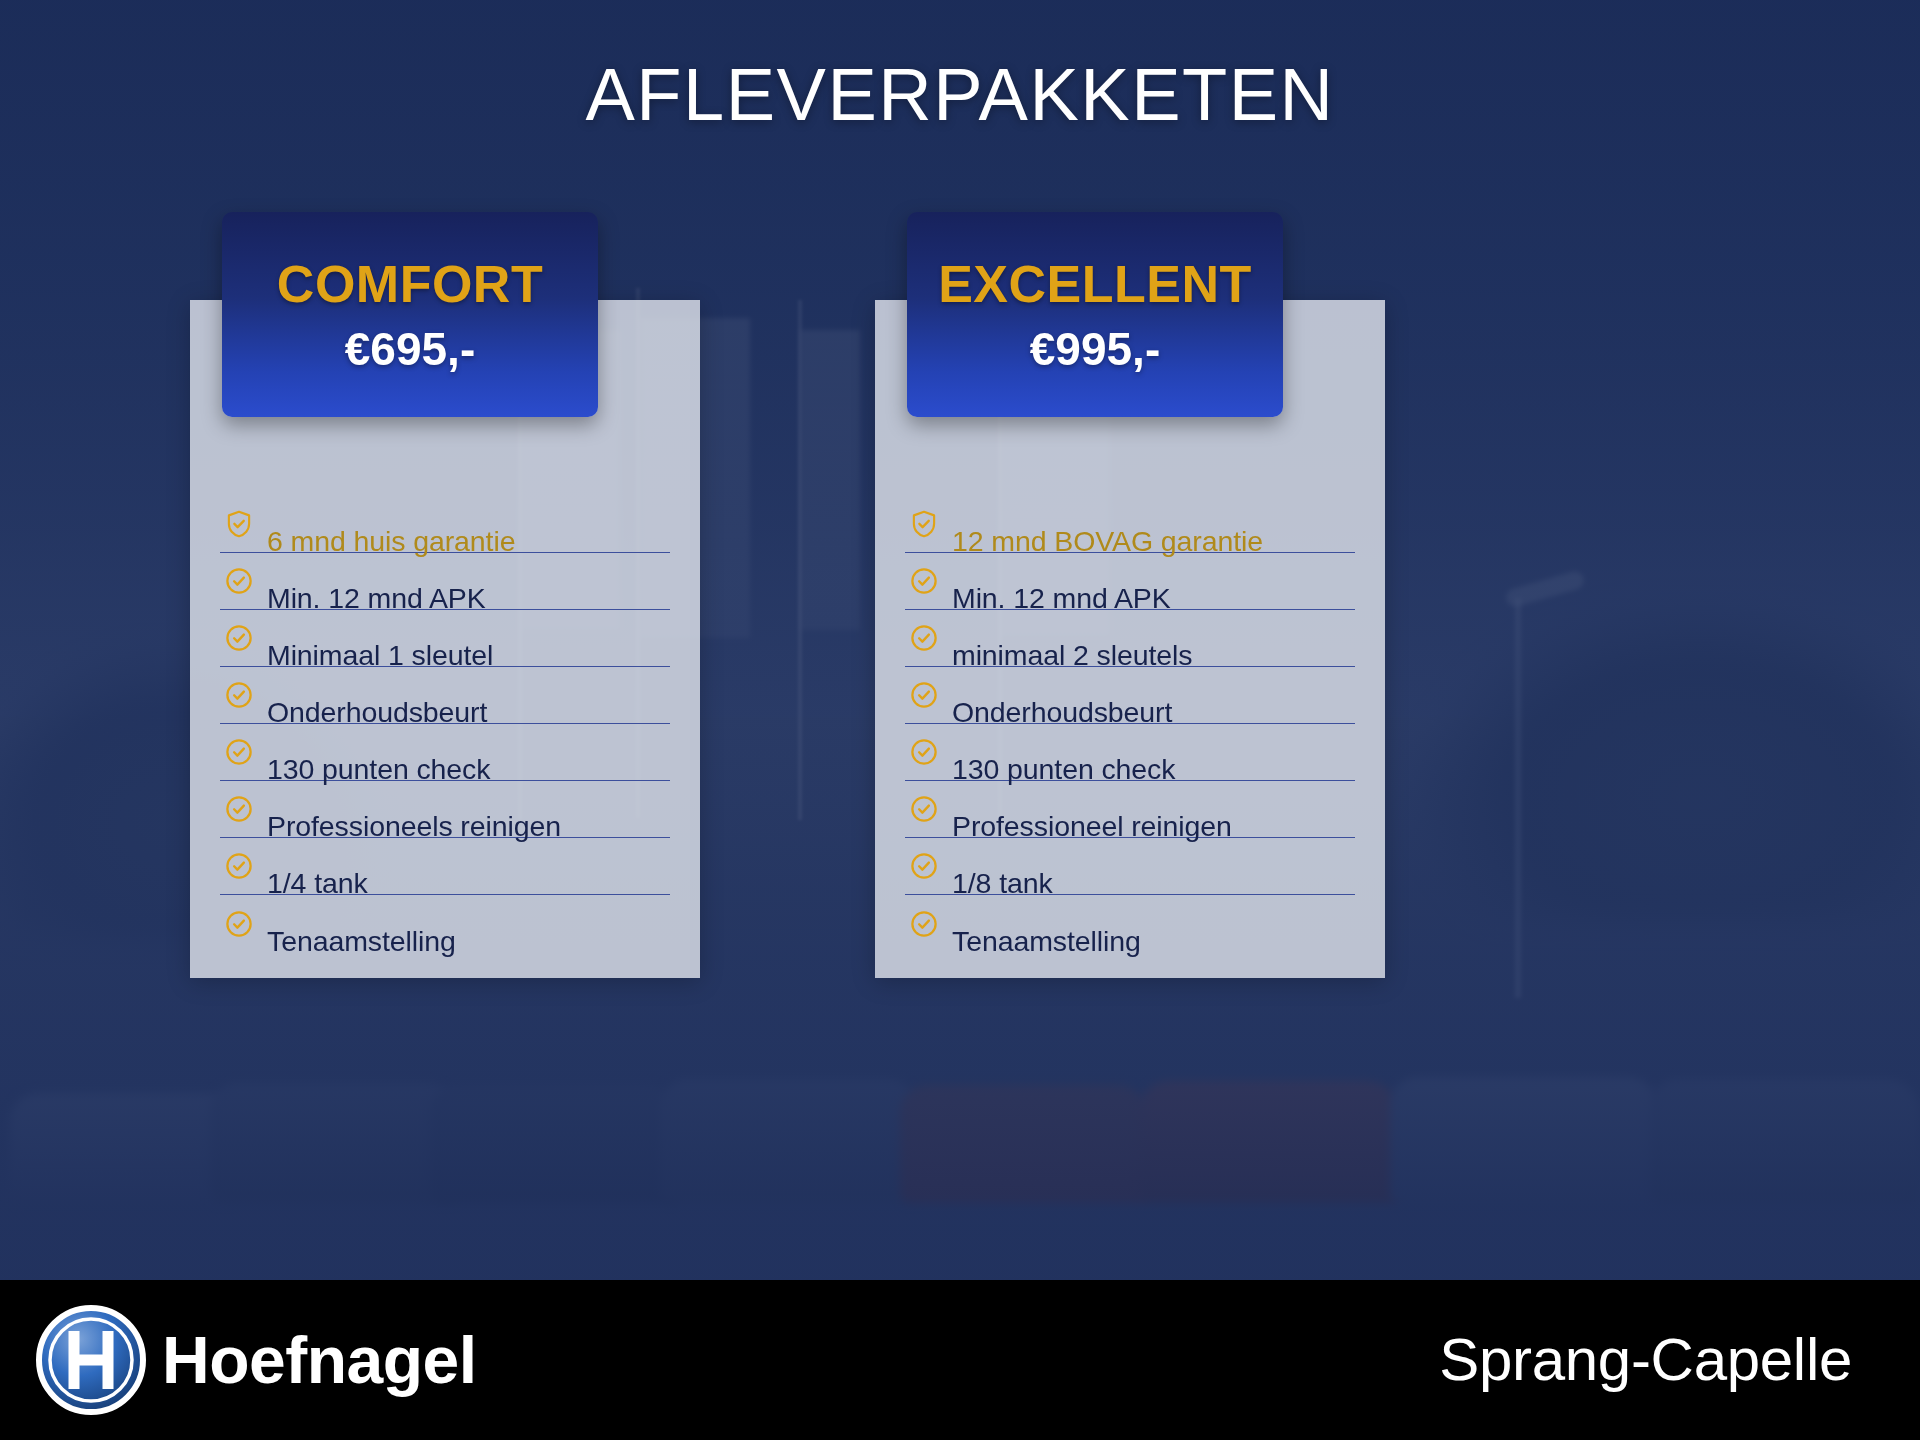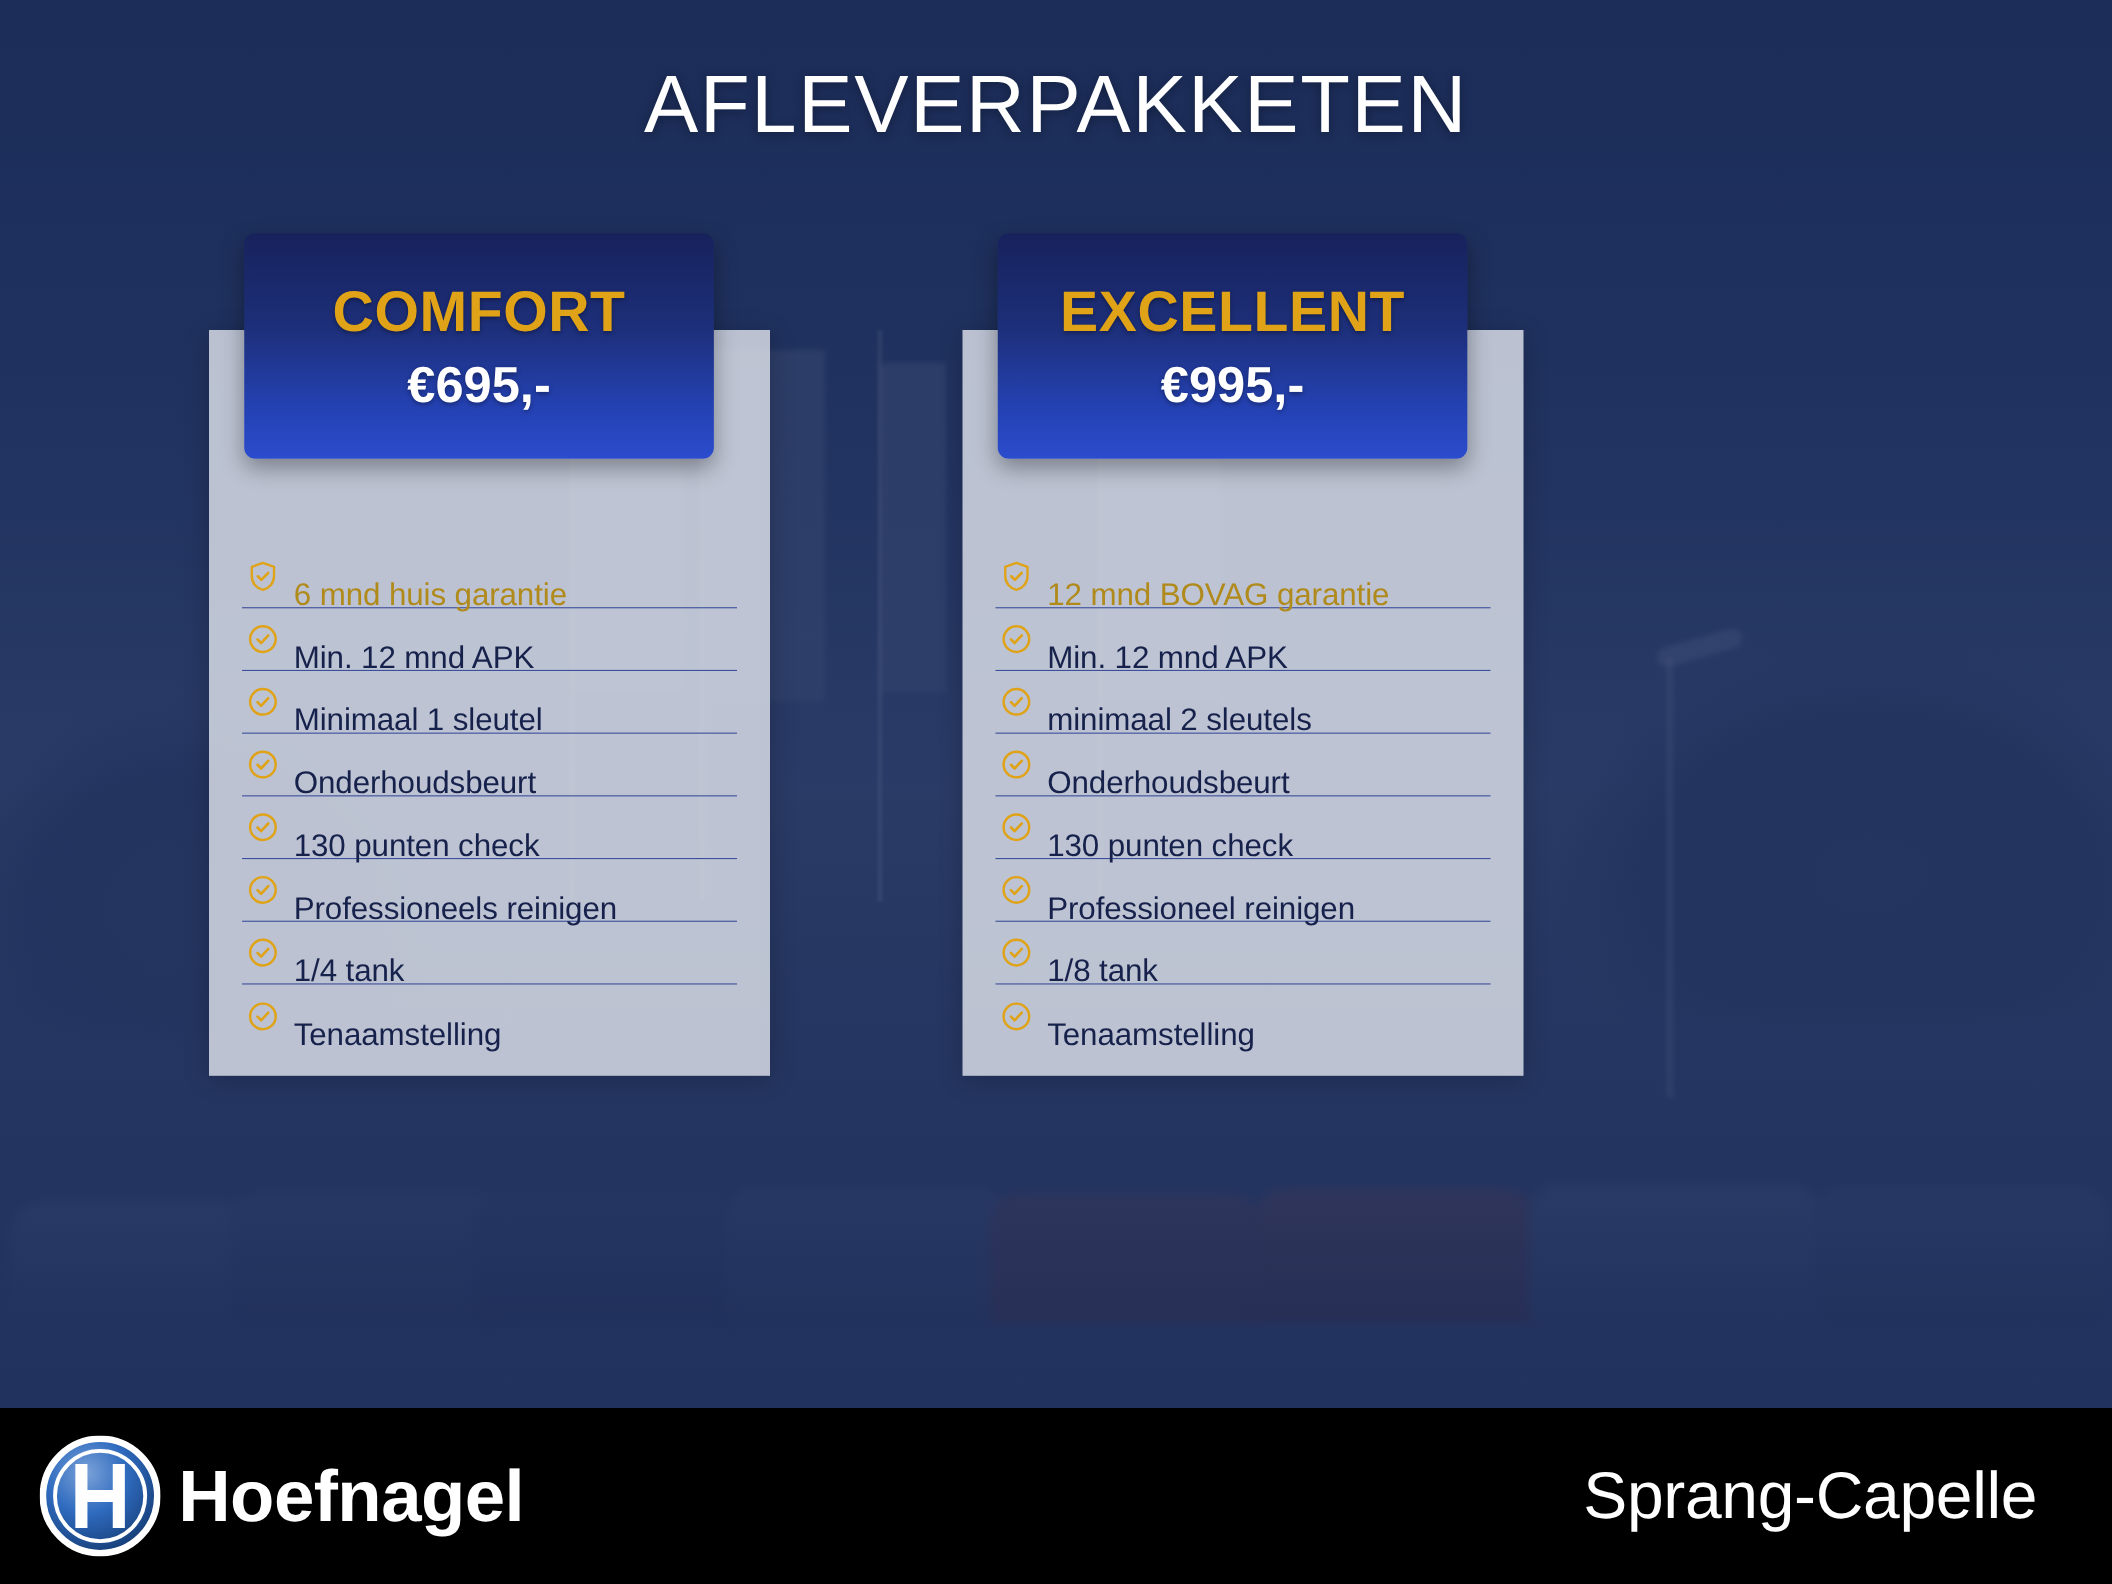--- a/index.html
+++ b/index.html
@@ -134,21 +134,21 @@
     min-height:645px;
     background:rgba(226,230,238,.80);
     box-shadow:0 4px 22px rgba(0,0,0,.22);
     padding:196px 30px 26px 30px;
   }
   .card.right .card-body { left:0; }
 
   .card-header {
     position:absolute;
     top:-88px; left:32px;
-    width:427px;
+    width:376px;
     height:205px;
     border-radius:10px;
     background:linear-gradient(180deg,#17225c 0%, #1d2f7a 42%, #2442b4 78%, #2b4ccd 100%);
     box-shadow:0 8px 20px rgba(0,0,0,.34);
     display:flex;
     flex-direction:column;
     align-items:center;
     justify-content:center;
     gap:16px;
   }

